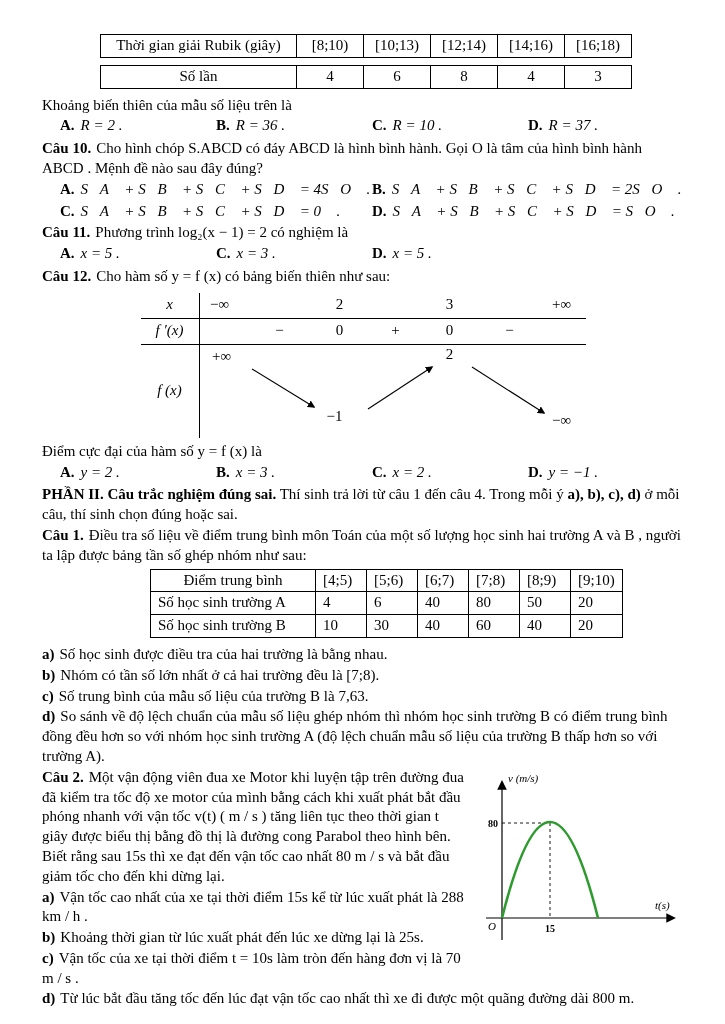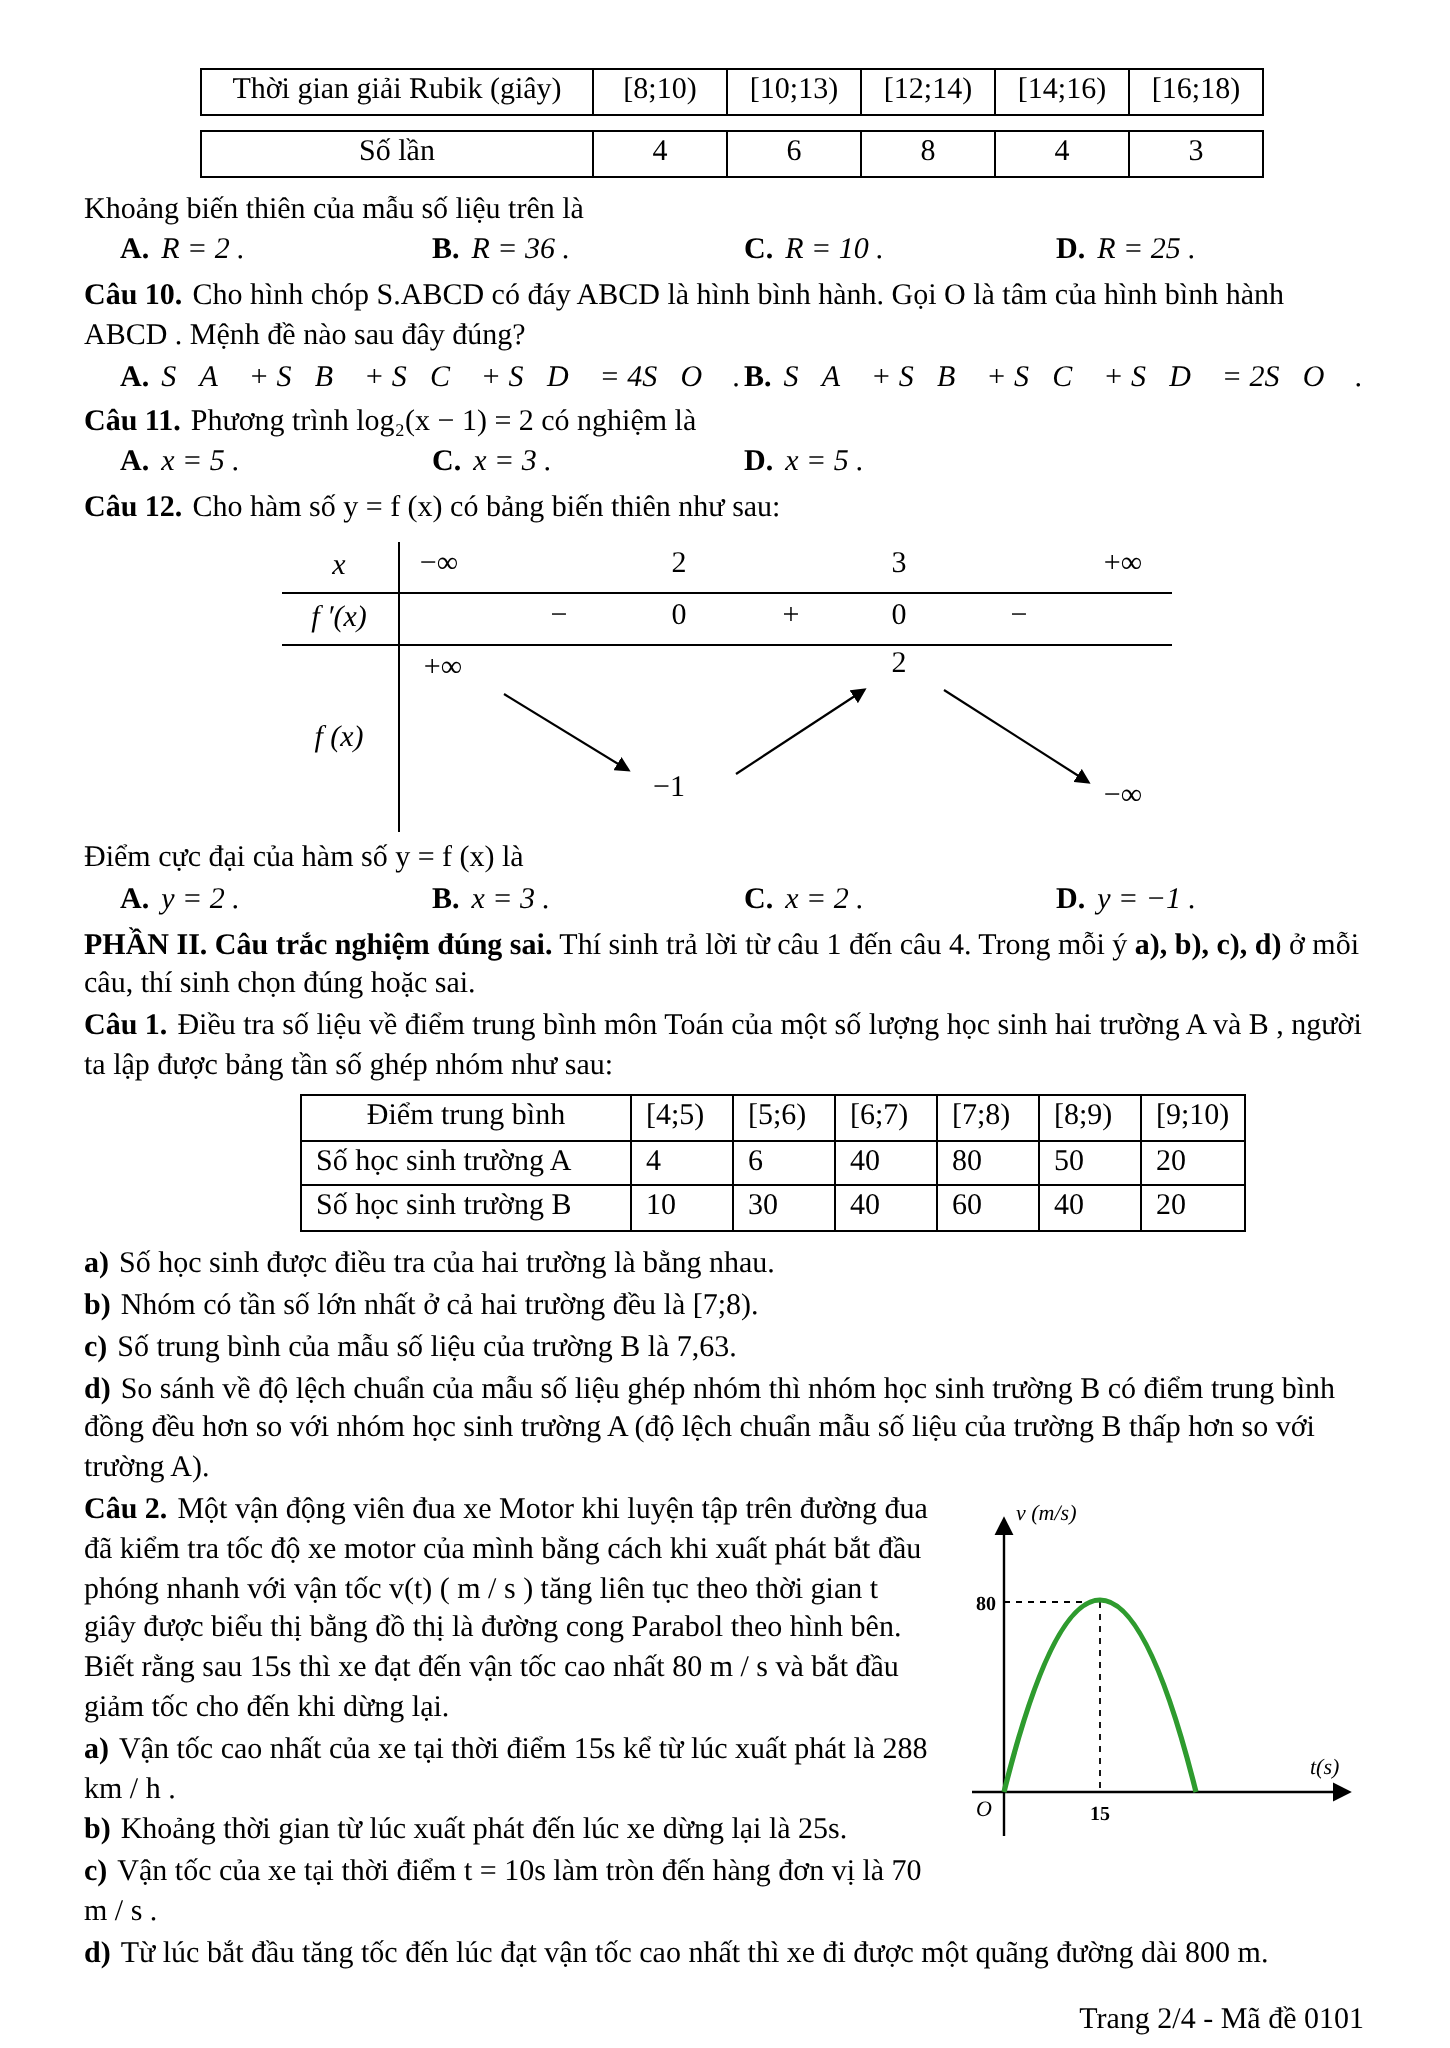--- a/index.html
+++ b/index.html
@@ -75,27 +75,31 @@
       <div class="rcell">4</div>
       <div class="rcell">3</div>
     </div>
   </div>
 
   <p>Khoảng biến thiên của mẫu số liệu trên là</p>
   <div class="options4">
     <div class="opt"><b>A.</b><span class="mtext">R = 2 .</span></div>
     <div class="opt"><b>B.</b><span class="mtext">R = 36 .</span></div>
     <div class="opt"><b>C.</b><span class="mtext">R = 10 .</span></div>
-    <div class="opt"><b>D.</b><span class="mtext">R = 25 .</span></div>
+    <div class="opt"><b>D.</b><span class="mtext">R = 37 .</span></div>
   </div>
 
   <p><b class="lbl">Câu 10.</b><span>Cho hình chóp S.ABCD có đáy ABCD là hình bình hành. Gọi O là tâm của hình bình hành ABCD . Mệnh đề nào sau đây đúng?</span></p>
   <div class="options2">
     <div class="opt"><b>A.</b><span class="mtext">S⃗A⃗ + S⃗B⃗ + S⃗C⃗ + S⃗D⃗ = 4S⃗O⃗ .</span></div>
     <div class="opt"><b>B.</b><span class="mtext">S⃗A⃗ + S⃗B⃗ + S⃗C⃗ + S⃗D⃗ = 2S⃗O⃗ .</span></div>
+  </div>
+  <div class="options2">
+    <div class="opt"><b>C.</b><span class="mtext">S⃗A⃗ + S⃗B⃗ + S⃗C⃗ + S⃗D⃗ = 0⃗ .</span></div>
+    <div class="opt"><b>D.</b><span class="mtext">S⃗A⃗ + S⃗B⃗ + S⃗C⃗ + S⃗D⃗ = S⃗O⃗ .</span></div>
   </div>
 
   <p><b class="lbl">Câu 11.</b><span>Phương trình log₂(x − 1) = 2 có nghiệm là</span></p>
   <div class="options4">
     <div class="opt"><b>A.</b><span class="mtext">x = 5 .</span></div>
     <div class="opt"><b>C.</b><span class="mtext">x = 3 .</span></div>
     <div class="opt"><b>D.</b><span class="mtext">x = 5 .</span></div>
   </div>
 
   <p><b class="lbl">Câu 12.</b><span>Cho hàm số y = f (x) có bảng biến thiên như sau:</span></p>

